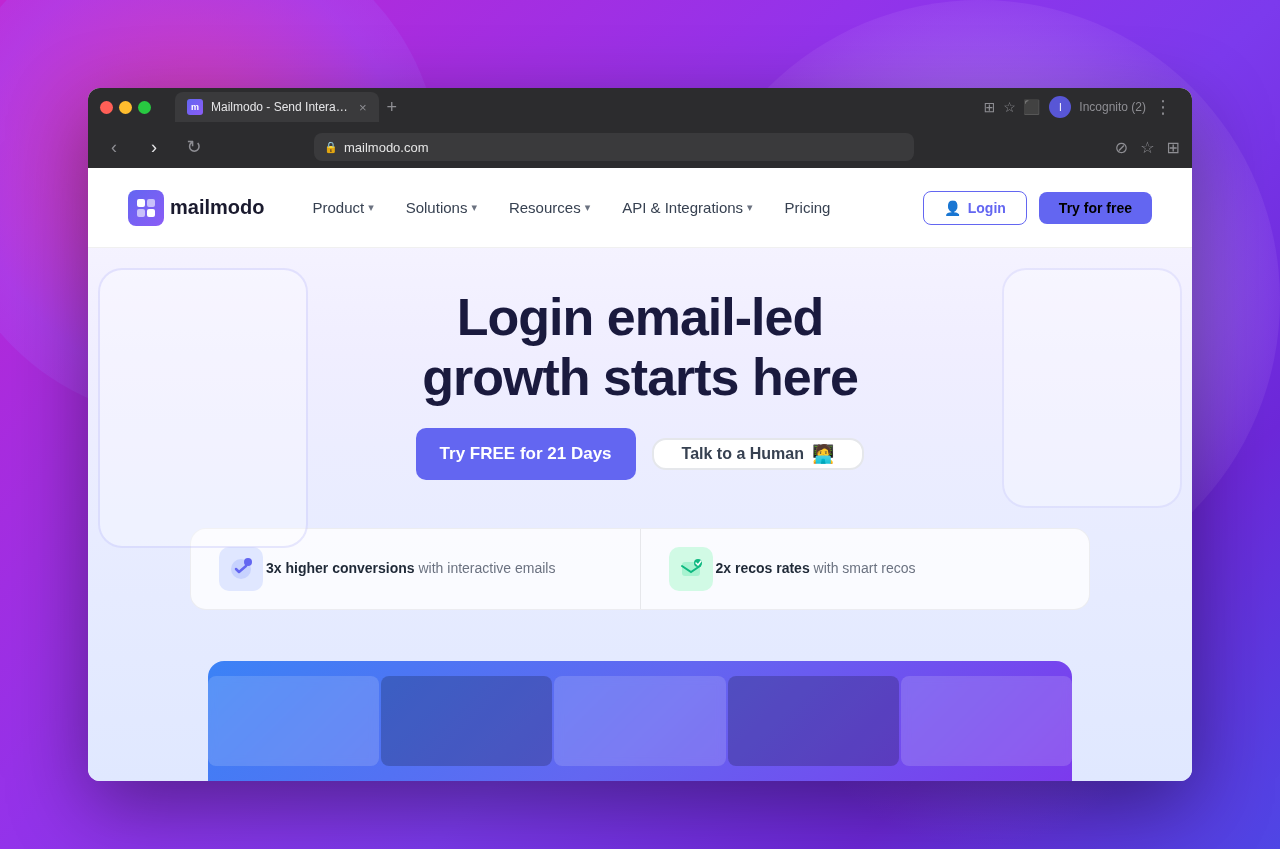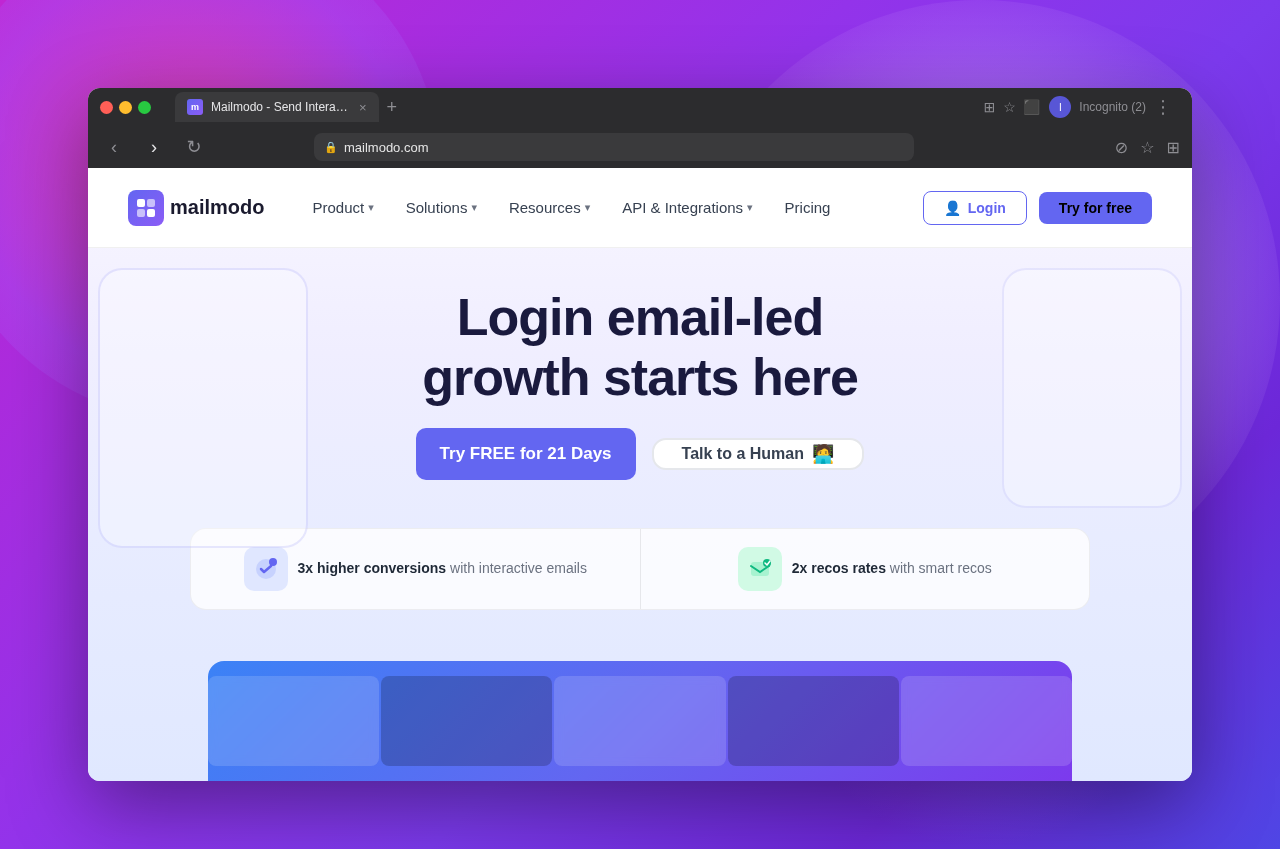--- a/index.html
+++ b/index.html
@@ -372,23 +372,22 @@
       border-radius: 16px;
       border: 1px solid rgba(0,0,0,0.06);
       display: flex;
       align-items: stretch;
       overflow: hidden;
     }
     .stat-item {
       flex: 1;
       display: flex;
       align-items: center;
-      gap: 10px;
+      gap: 3px;
       padding: 18px 28px;
-      justify-content: center;
     }
     .stat-item + .stat-item {
       border-left: 1px solid rgba(0,0,0,0.08);
     }
     .stat-icon {
       width: 44px;
       height: 44px;
       border-radius: 10px;
       display: flex;
       align-items: center;

